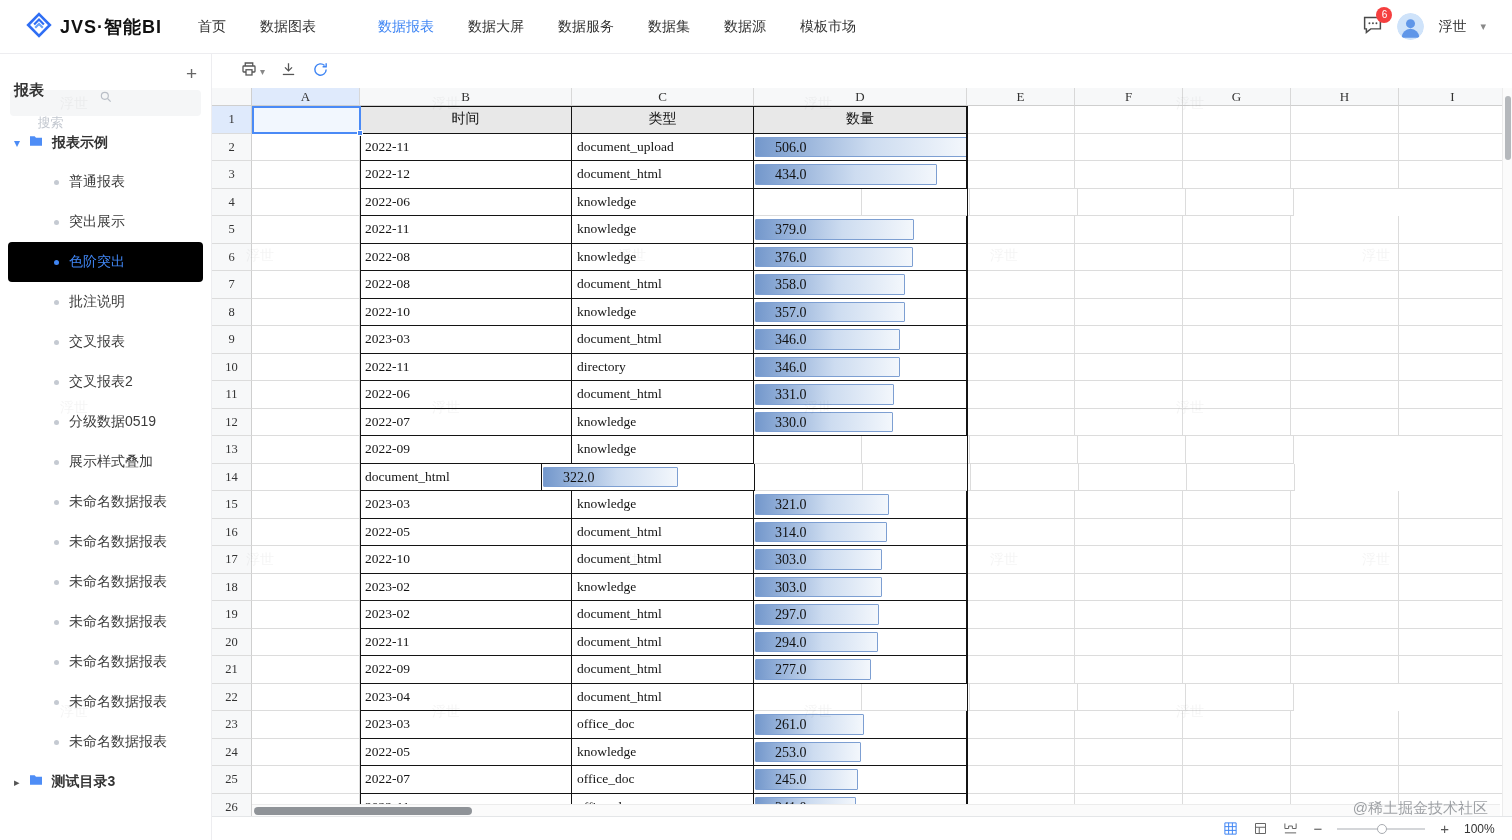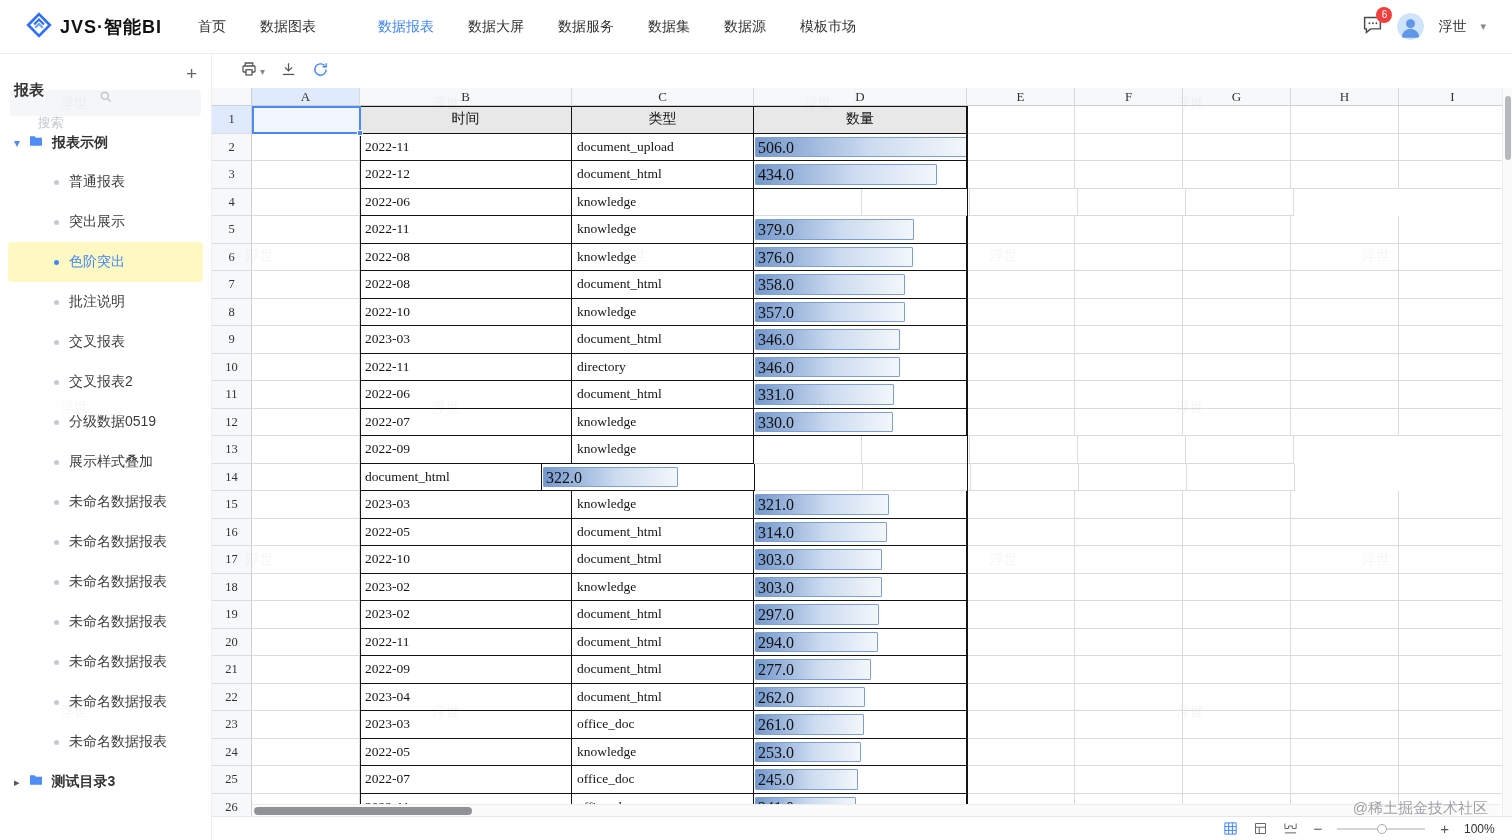--- a/index.html
+++ b/index.html
@@ -34,21 +34,21 @@
     font-family:"Liberation Sans",sans-serif;}
   .search-input::placeholder{color:#c2c7cf;}
   .tree{overflow:hidden;height:682px;}
   .troot{height:38px;display:flex;align-items:center;gap:8px;padding-left:14px;cursor:pointer;}
   .troot .caret{color:#4c8bf5;font-size:12px;}
   .tlabel-root{font-size:14px;color:#333;font-weight:bold;}
   .tleaf{height:40px;display:flex;align-items:center;gap:10px;margin:0 8px;padding-left:46px;
     border-radius:4px;cursor:pointer;}
   .tleaf .dot{width:5px;height:5px;border-radius:50%;background:#c5cad2;flex:none;}
   .tleaf .tlabel{font-size:14px;color:#3c3c3c;white-space:nowrap;}
-  .tleaf.selected{background:#fef9c3;}
+  .tleaf.selected{background:#000000;}
   .tleaf.selected .tlabel{color:#4086f4;}
   .tleaf.selected .dot{background:#4086f4;}
   .tfolder{height:40px;display:flex;align-items:center;gap:8px;padding-left:14px;cursor:pointer;}
   .tfolder .caret{color:#555;font-size:11px;}
   .tflabel{font-size:14px;color:#333;font-weight:bold;}
 
   
   .main{position:absolute;top:54px;left:212px;right:0;bottom:0;background:#fff;}
   .toolbar{height:34px;display:flex;align-items:center;gap:15px;padding-left:28px;}
   .tool-btn{display:flex;align-items:center;gap:2px;cursor:pointer;}
@@ -67,21 +67,21 @@
   .srow{display:flex;height:27.5px;}
   .rnum{width:40px;flex:none;background:#f7f8f9;border-right:1px solid #cfcfcf;border-bottom:1px solid #dcdcdc;
     font-size:12.5px;color:#333;text-align:center;line-height:27px;cursor:pointer;}
   .cell{flex:none;border-right:1px solid #dcdcdc;border-bottom:1px solid #dcdcdc;
     font-size:13.5px;color:#141414;line-height:26.5px;padding-left:5px;overflow:hidden;white-space:nowrap;}
   .cell.tbl{border-right-color:#141414;border-bottom-color:#141414;}
   .hdrcell{background:#e8e8e8;text-align:center;padding-left:0;font-size:14px;}
   .dcell{position:relative;padding-left:0;}
   .dbar{position:absolute;left:1px;top:3px;bottom:3px;border:1px solid #7d9fd2;border-radius:1px;
     background:linear-gradient(90deg,#7498cc,#cddcf0 55%,#f3f7fc);}
-  .dval{position:absolute;left:4px;top:0;line-height:27px;font-size:16px;color:#111;}
+  .dval{position:absolute;left:21px;top:0;line-height:27px;font-size:14px;color:#111;}
   .tbl-outline{position:absolute;left:148px;top:18px;width:608px;height:716px;
     border:1px solid #141414;pointer-events:none;z-index:4;}
   .selbox{position:absolute;left:40px;top:18px;width:109px;height:28px;border:2px solid #4a8af6;
     background:rgba(74,138,246,0.07);z-index:5;}
   .fill-handle{position:absolute;right:-4px;bottom:-4px;width:6px;height:6px;background:#4a8af6;
     border:1px solid #fff;}
   .vscroll{position:absolute;top:0;right:0;bottom:0;width:10px;background:#fbfbfb;
     border-left:1px solid #ececec;z-index:6;}
   .vthumb{position:absolute;top:8px;left:2px;width:6px;height:64px;background:#b5b8bc;border-radius:3px;cursor:pointer;}
   .hscroll{position:absolute;left:40px;right:12px;bottom:0;height:12px;background:#fbfbfb;
@@ -597,24 +597,20 @@
           <div class="cell col-F"></div>
           <div class="cell col-G"></div>
           <div class="cell col-H"></div>
           <div class="cell col-I"></div>
         </div>
         <div class="srow">
           <div class="rnum">22</div>
           <div class="cell col-A"></div>
           <div class="cell col-B tbl">2023-04</div>
           <div class="cell col-C tbl">document_html</div>
-          <div class="cell col-D tbl dcell">
-            <div class="dbar" style="width: 51.8%;"></div>
-            <div class="dval">262.0</div>
-          </div>
           <div class="cell col-E"></div>
           <div class="cell col-F"></div>
           <div class="cell col-G"></div>
           <div class="cell col-H"></div>
           <div class="cell col-I"></div>
         </div>
         <div class="srow">
           <div class="rnum">23</div>
           <div class="cell col-A"></div>
           <div class="cell col-B tbl">2023-03</div>

